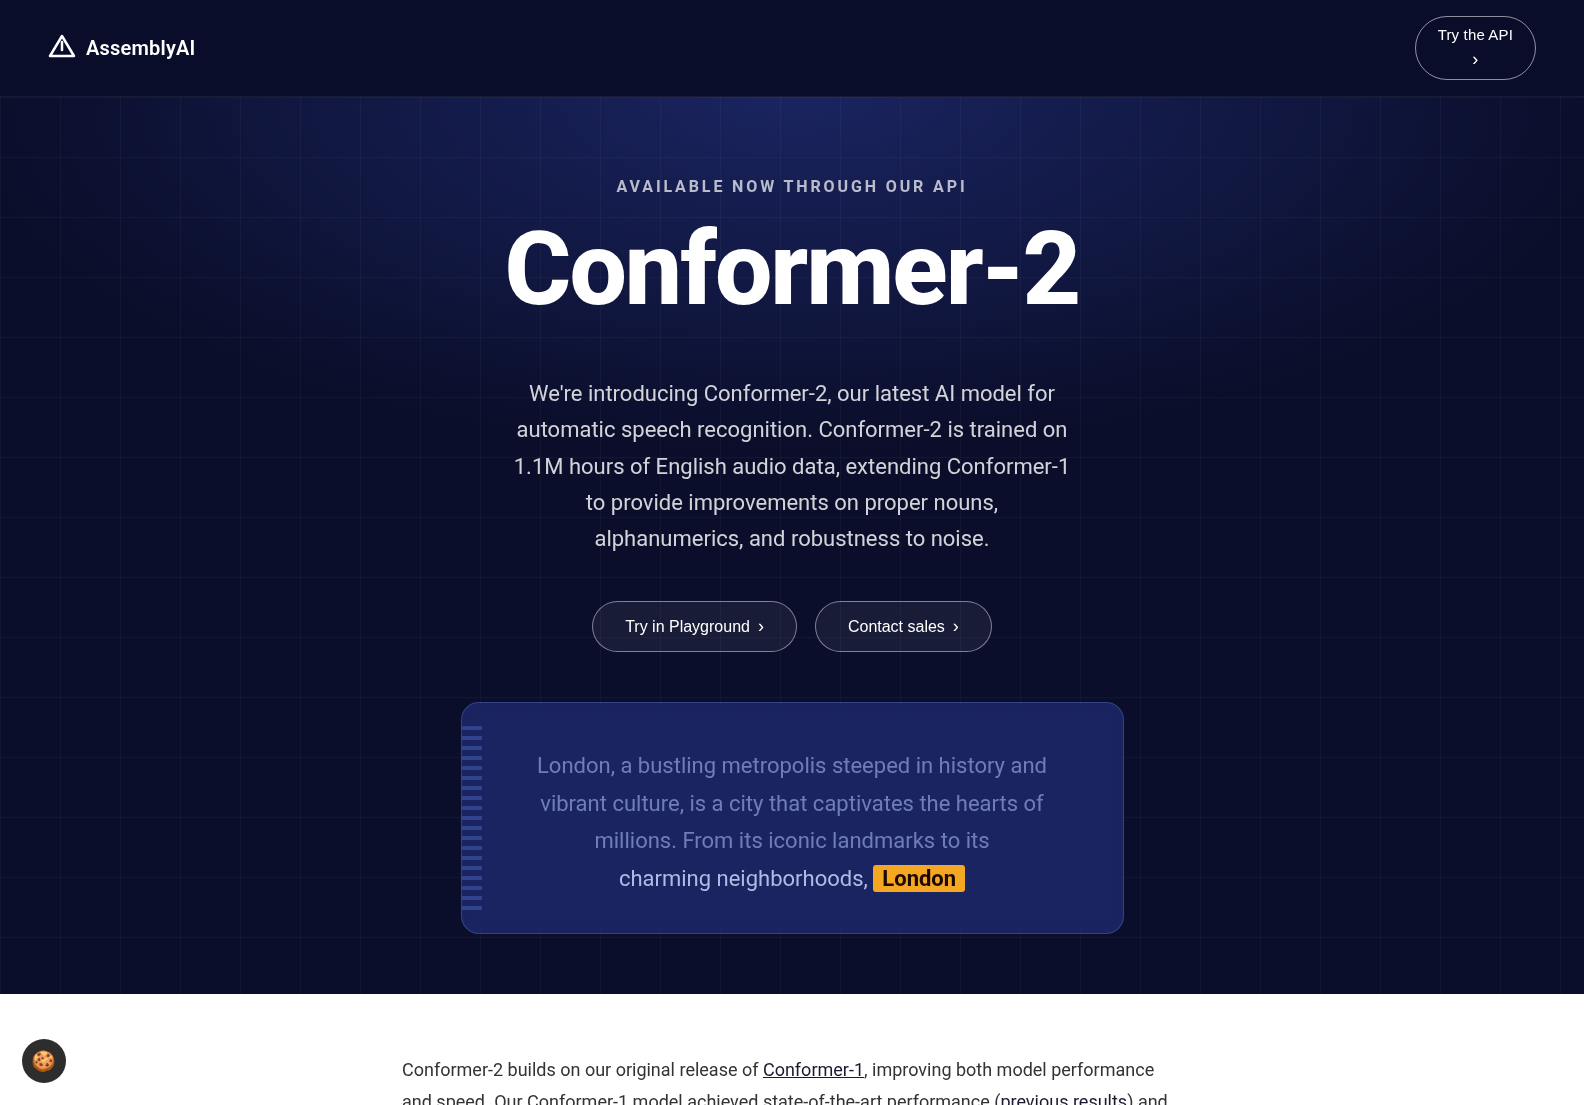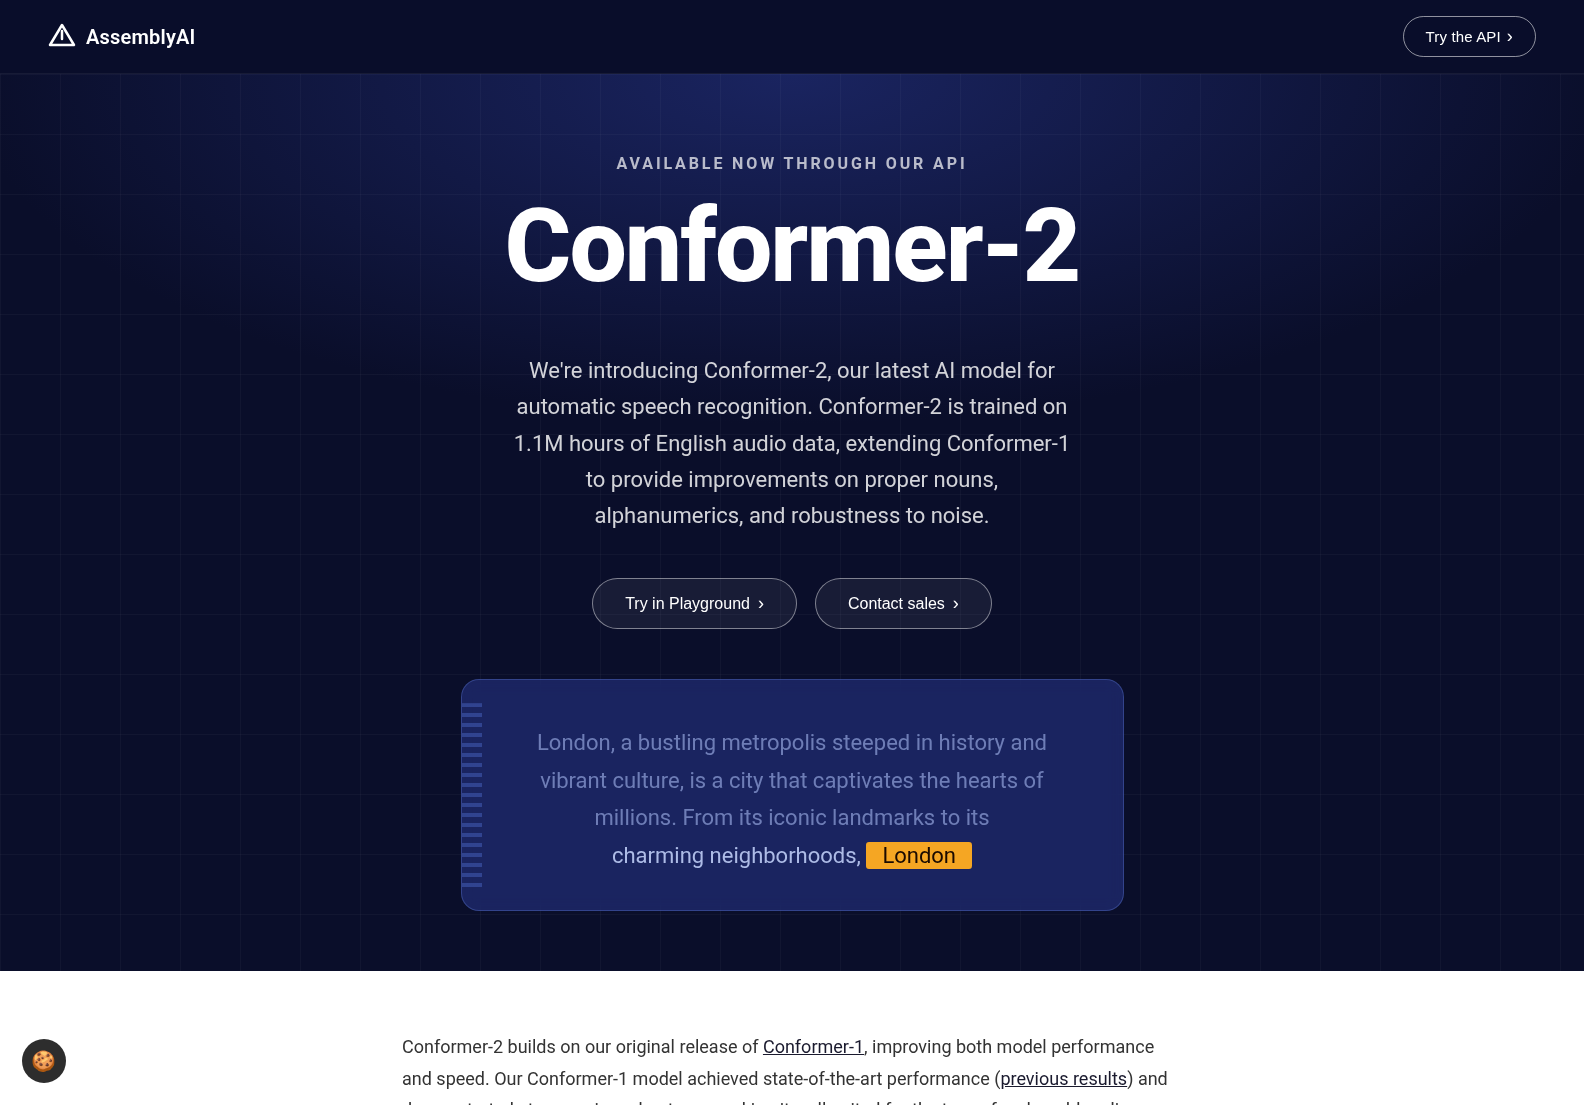--- a/index.html
+++ b/index.html
@@ -44,20 +44,21 @@
       padding: 9px 22px;
       background: transparent;
       color: #fff;
       font-size: 15px;
       font-weight: 500;
       cursor: pointer;
       display: flex;
       align-items: center;
       gap: 6px;
       letter-spacing: 0.01em;
+      flex-direction: column;
     }
 
     
     .hero {
       position: relative;
       display: flex;
       flex-direction: column;
       align-items: center;
       text-align: center;
       padding: 80px 48px 60px;
@@ -177,23 +178,23 @@
       line-height: 1.7;
       color: rgba(180, 200, 255, 0.55);
       font-weight: 400;
     }
     .demo-text-active {
       color: rgba(200, 215, 255, 0.85);
     }
     .demo-highlight {
       background: #f5a623;
       color: #1a0a00;
-      padding: 1px 16px;
+      padding: 1px 9px;
       border-radius: 3px;
-      font-weight: 400;
+      font-weight: 700;
     }
 
     
     .bottom-section {
       background: #fff;
       color: #1a1a2e;
       padding: 60px 48px 40px;
       min-height: 300px;
     }
     .bottom-content {

